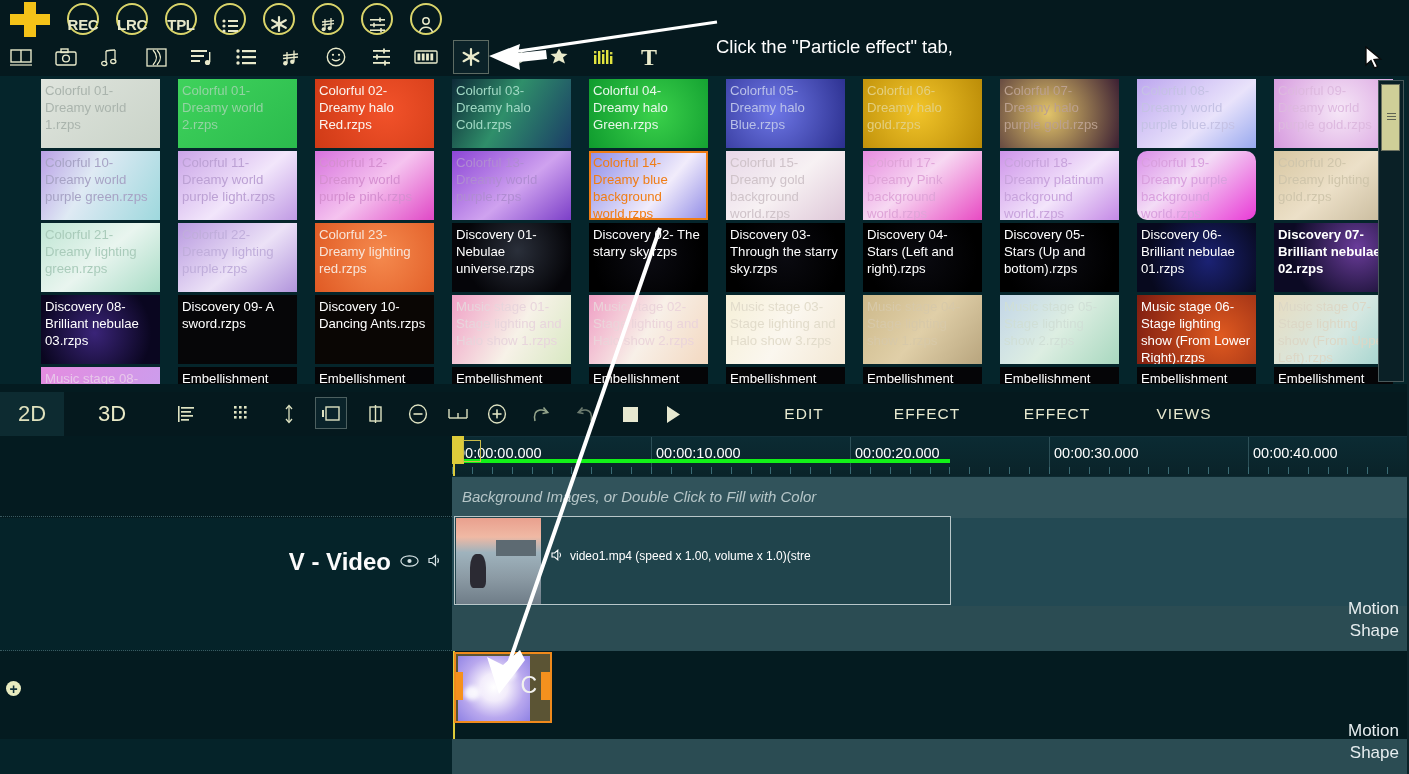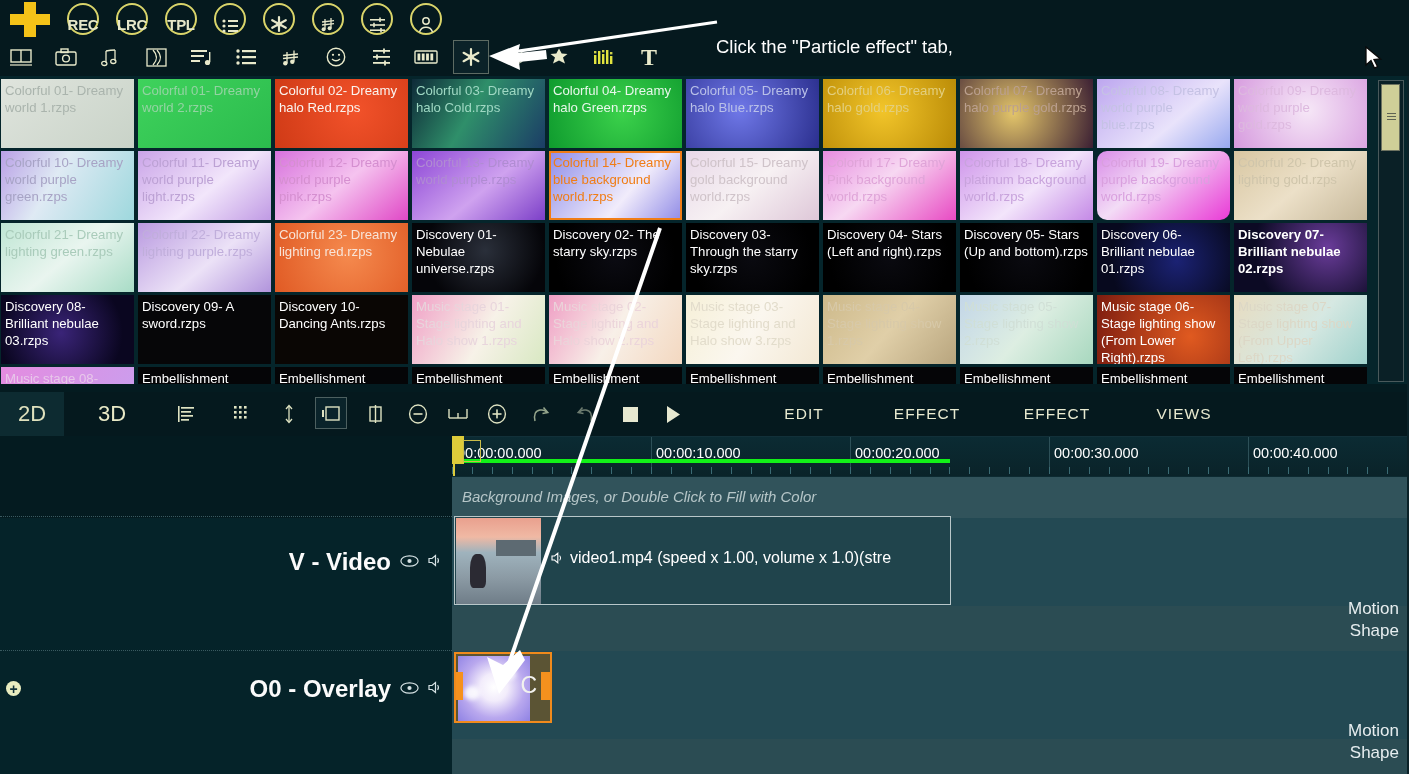--- a/index.html
+++ b/index.html
@@ -63,22 +63,23 @@
   
   .arrow-svg { position: absolute; left: 0; top: 0; pointer-events: none; }
 
   
   .grid-panel {
     position: absolute; left: 0; top: 76px; width: 1409px; height: 308px;
     background: #05252b; overflow: hidden;
   }
   .grid-inner { position: absolute; left: 0; top: 0; width: 1377px; }
   .cell {
-    position: absolute; width: 133px; height: 69px;
+    position: absolute; width: 119px; height: 69px;
     overflow: hidden;
+    margin-left: 40px;
   }
   .cell .label {
     position: absolute; left: 4px; top: 3px; right: 3px;
     font-size: 13.2px; line-height: 17px;
     font-family: "Liberation Sans", sans-serif;
   }
   .cell.selected { outline: 2px solid #f07d16; outline-offset: -2px; }
   .cell.selected .label { color: #f07d16 !important; }
 
   
@@ -188,21 +189,21 @@
   .video-clip {
     position: absolute; left: 454px; top: 516px; width: 497px; height: 89px;
     background: #20444c; border: 1px solid #b9c7c9;
   }
   .video-clip .thumb {
     position: absolute; left: 1px; top: 1px; width: 85px; height: 86px;
     overflow: hidden;
   }
   .video-clip .ctext {
     position: absolute; left: 96px; top: 32px;
-    font-size: 16px; color: #ffffff; white-space: nowrap;
+    font-size: 12px; color: #ffffff; white-space: nowrap;
   }
 
   .overlay-clip {
     position: absolute; left: 454px; top: 652px; width: 98px; height: 71px;
     background: #5b5434; border: 2px solid #f08a1c;
   }
   .overlay-clip .othumb {
     position: absolute; left: 2px; top: 2px; width: 72px; height: 65px;
     overflow: hidden;
   }
@@ -849,40 +850,20 @@
     <div class="track-label-zone"></div>
     <div class="motion-row" style="top:0;height:45px;"></div>
   </div>
   <div class="track-sub" style="top:598px;">
     <div>Motion</div>
     <div>Shape</div>
   </div>
   <div class="dotted-div" style="top:516px;"></div>
   <div class="dotted-div" style="top:650px;"></div>
 
-  <div class="track-row" style="top:651px;height:88px;">
-    <div class="track-label-zone">
-      <div style="display:flex;align-items:center;gap:9px;padding-top:24px;padding-right:10px;">
-        <span class="track-name">O0 - Overlay</span>
-        <span class="eye-ico">
-          <svg width="19" height="12" viewBox="0 0 19 12">
-              <ellipse cx="9.5" cy="6" rx="8.6" ry="5.2" fill="none" stroke="#d6e2e4" stroke-width="1.2"></ellipse>
-              <circle cx="9.5" cy="6" r="2.1" fill="#d6e2e4"></circle>
-            </svg>
-        </span>
-        <span class="spk-ico">
-          <svg width="14" height="13" viewBox="0 0 14 13">
-              <path d="M1 4.5 L4 4.5 L7.5 1.5 L7.5 11.5 L4 8.5 L1 8.5 Z" fill="none" stroke="#d6e2e4" stroke-width="1.2"></path>
-              <path d="M9.6 4 Q 11.4 6.5 9.6 9" fill="none" stroke="#d6e2e4" stroke-width="1.1"></path>
-            </svg>
-        </span>
-      </div>
-    </div>
-    <div class="vid-track-bg" style="top:0;height:88px;"></div>
-  </div>
 
   <div class="track-row" style="top:739px;height:35px;">
     <div class="track-label-zone"></div>
     <div class="motion-row" style="top:0;height:35px;"></div>
   </div>
   <div class="track-sub" style="top:720px;">
     <div>Motion</div>
     <div>Shape</div>
   </div>
 

